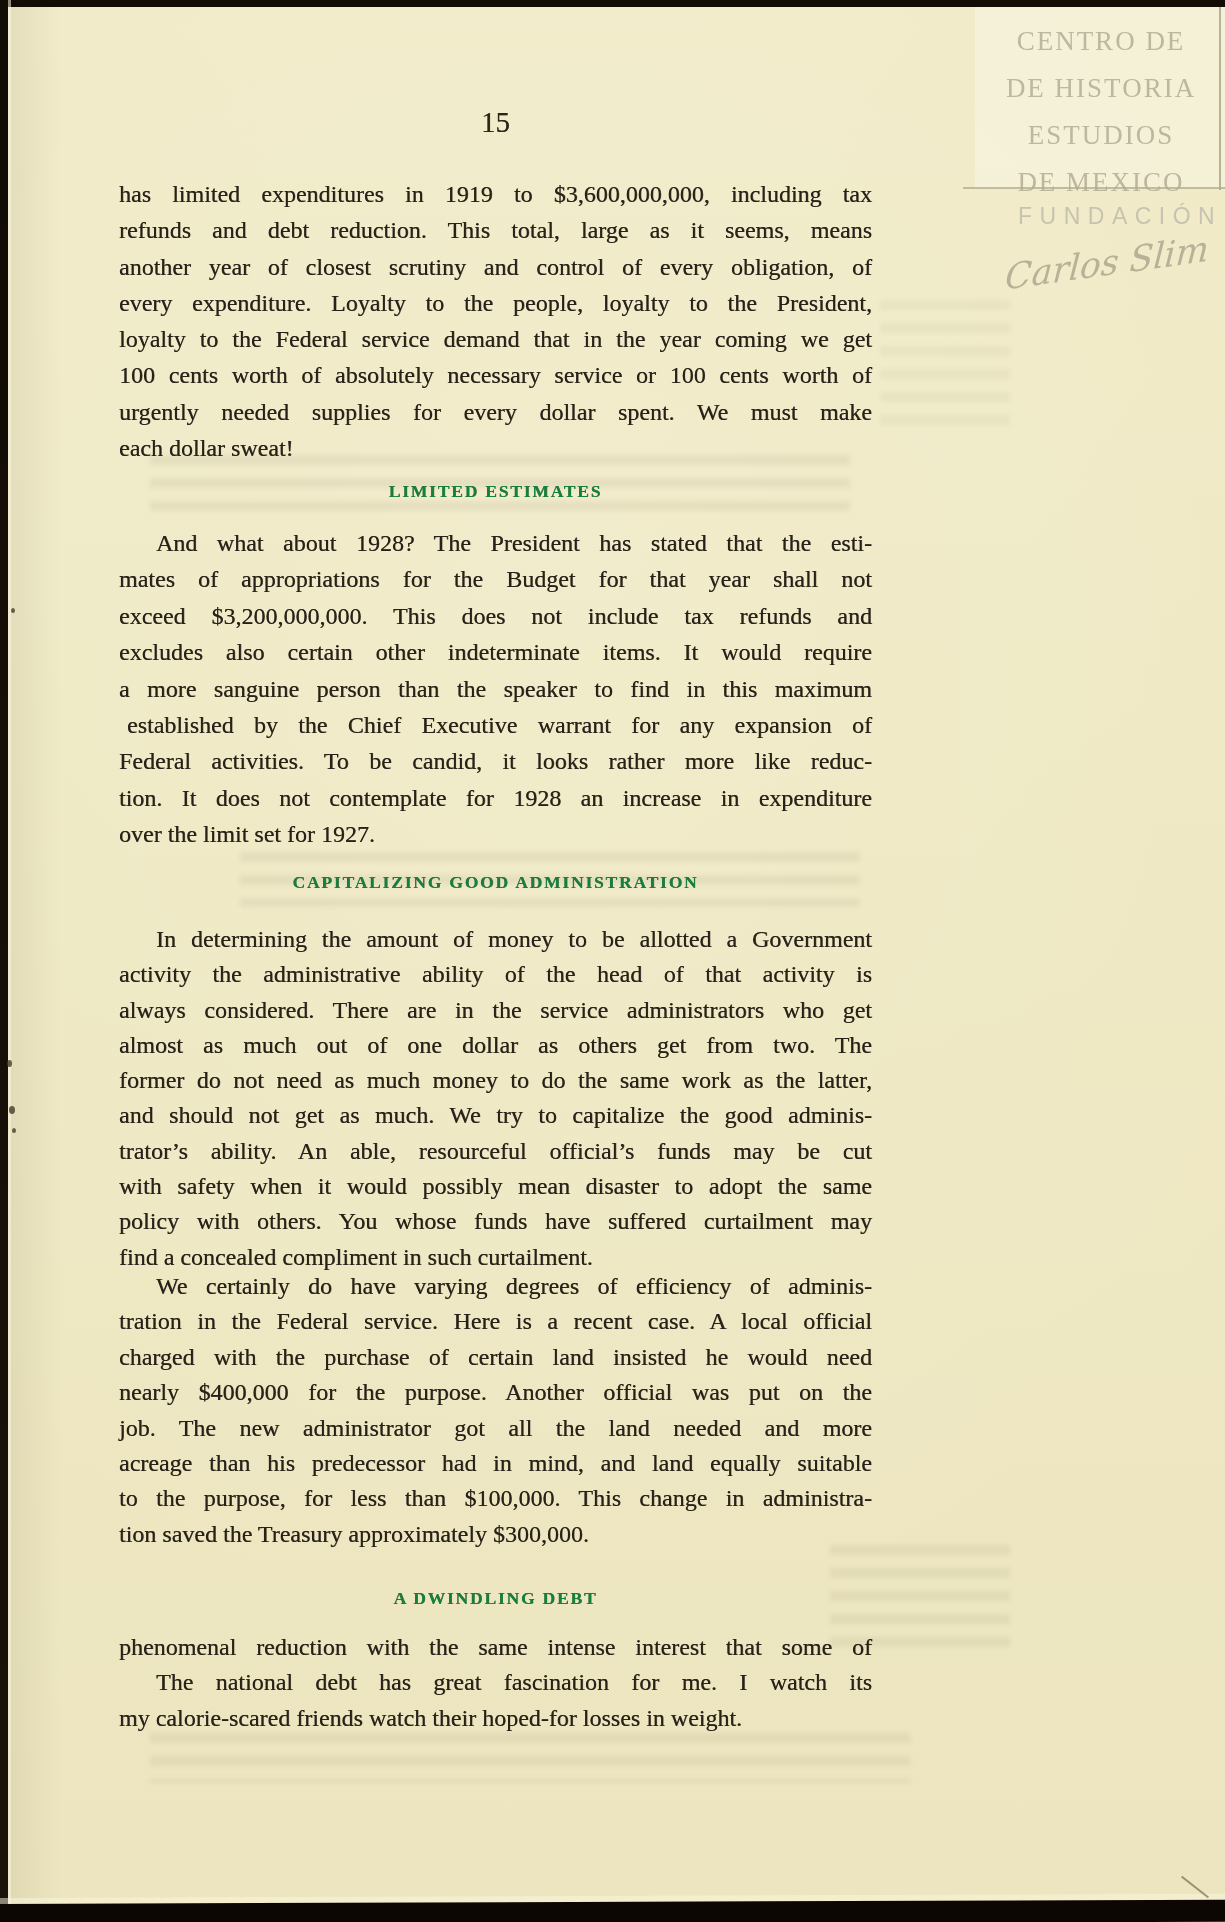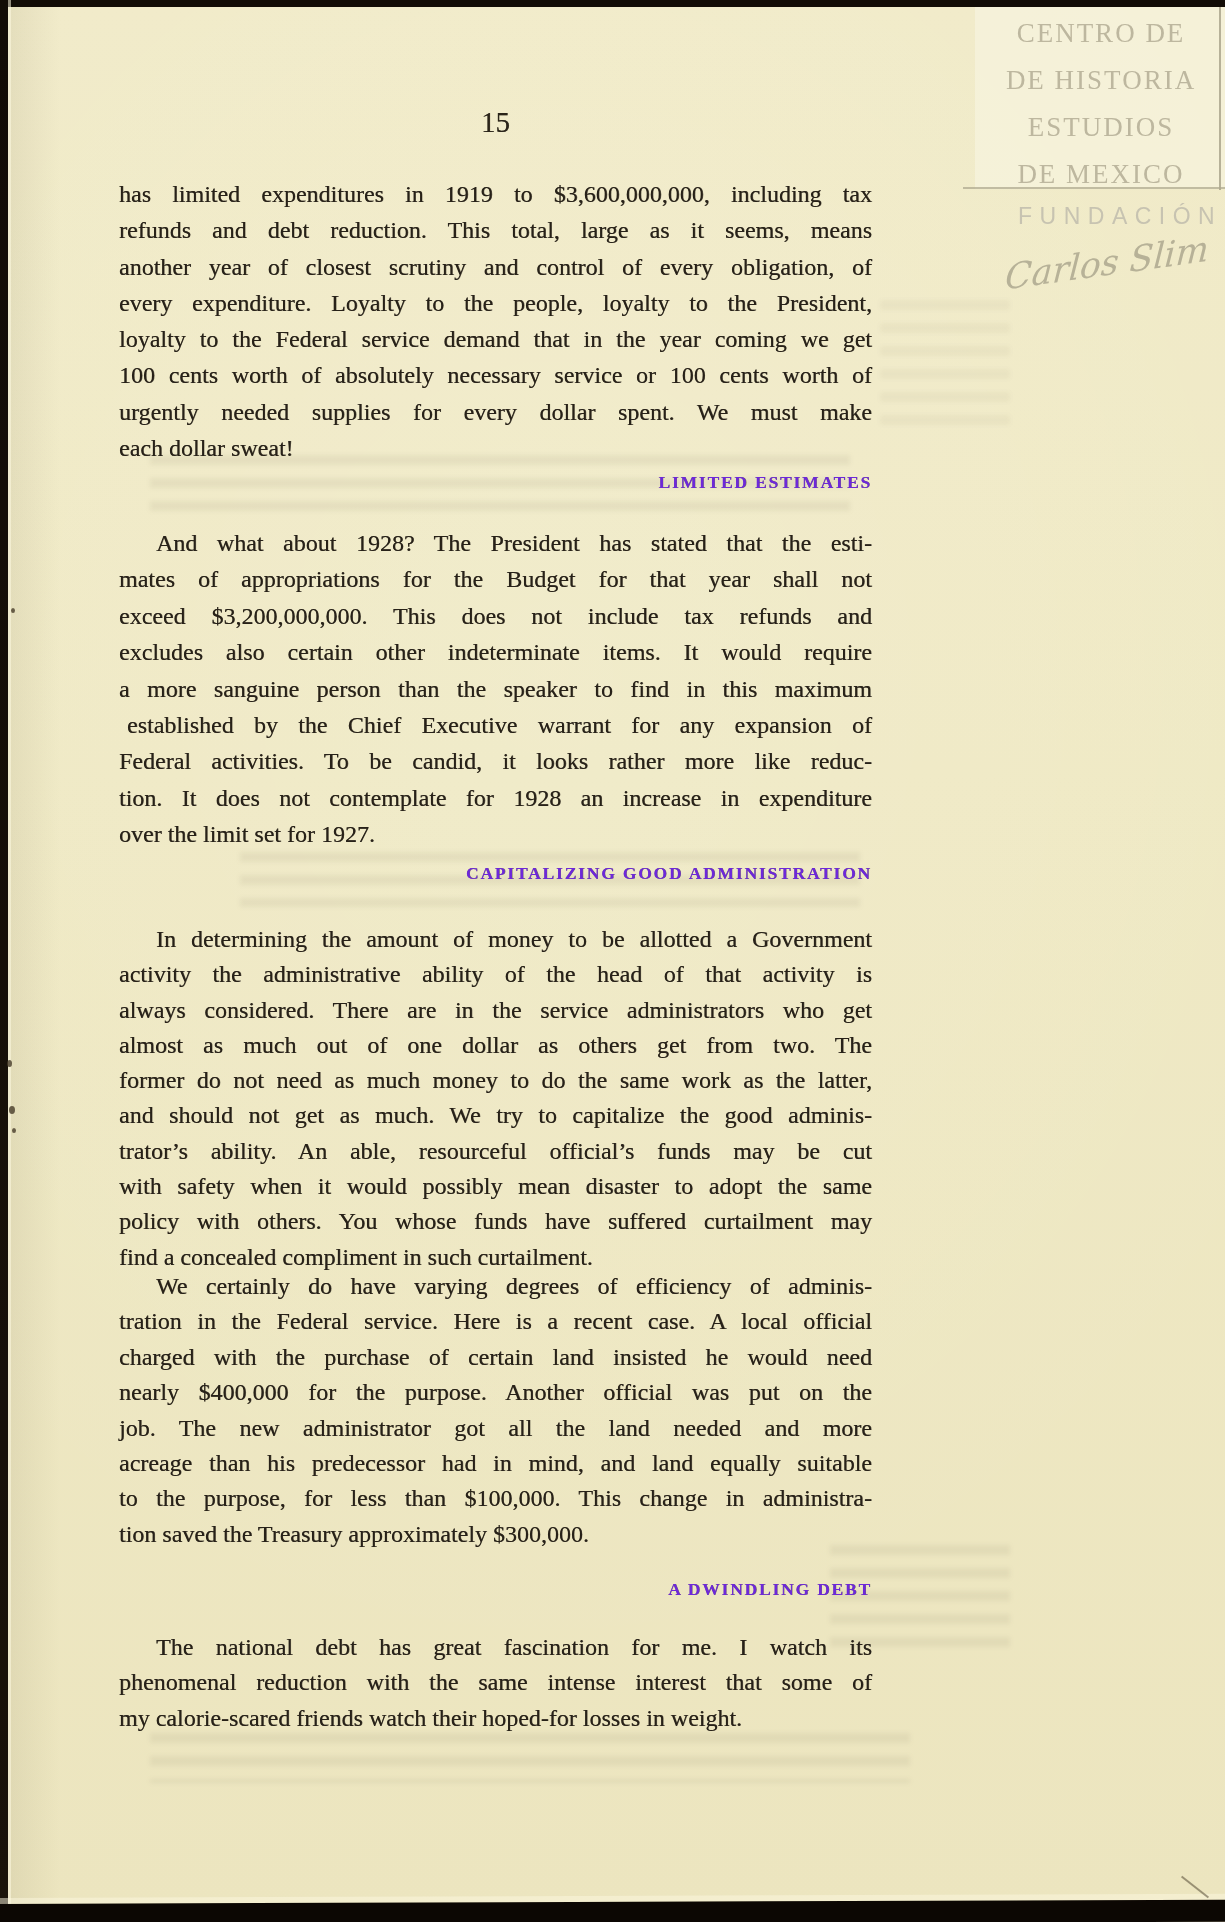--- a/index.html
+++ b/index.html
@@ -12,21 +12,21 @@
     position:absolute;inset:0;
     background:
       linear-gradient(90deg, rgba(90,80,50,.10), rgba(90,80,50,0) 60px),
       radial-gradient(120% 90% at 45% 35%, rgba(255,255,255,.10), rgba(255,255,255,0) 60%),
       linear-gradient(180deg, #f1ebc9 0%, #efe9c4 40%, #ece5bf 100%);
   }
   
   .light-patch{position:absolute;left:975px;top:0;width:250px;height:189px;background:rgba(255,255,250,.32);}
   .wm-right-line{position:absolute;left:1219px;top:0;width:2px;height:190px;background:rgba(130,124,100,.55);}
   .wm-institution{
-    position:absolute;left:978px;top:10px;width:246px;text-align:center;
+    position:absolute;left:978px;top:18px;width:246px;text-align:center;
     font-family:"Liberation Serif","DejaVu Serif",serif;
     font-size:27px;line-height:47px;letter-spacing:2px;color:#b7b199;opacity:.9;
   }
   .wm-rule{position:absolute;left:963px;top:187px;width:262px;height:2px;background:#afa98f;opacity:.75;}
   .wm-foundation{
     position:absolute;left:1018px;top:203px;white-space:nowrap;
     font-family:"Liberation Sans","DejaVu Sans",sans-serif;
     font-size:23px;letter-spacing:7.5px;color:#c7c3b1;
   }
   .wm-signature{
@@ -45,23 +45,23 @@
   .paragraph{position:absolute;left:0;width:753px;}
   .line{
     display:block;white-space:nowrap;
     text-align:justify;text-align-last:justify;
     font-size:24px;color:#272118;letter-spacing:0px;
     text-shadow:0.4px 0 rgba(39,33,24,.65);
   }
   .line.para-end{text-align-last:left;}
   .line.indent{padding-left:37px;}
   .heading{
-    position:absolute;left:0;width:753px;text-align:right;
+    position:absolute;left:0;width:753px;text-align:center;
     font-size:17.5px;font-weight:700;letter-spacing:1.8px;line-height:22px;
-    color:#6d28d9;text-shadow:0.3px 0 rgba(39,33,24,.6);
+    color:#15803d;text-shadow:0.3px 0 rgba(39,33,24,.6);margin-top:9px;
   }
   
   .edge-top{position:absolute;left:0;top:0;width:100%;height:7px;background:#120c06;}
   .edge-left{position:absolute;left:0;top:0;width:8px;height:100%;background:linear-gradient(180deg,#120c06,#1a130a);}
   .edge-left-h{position:absolute;left:8px;top:0;width:3px;height:100%;background:rgba(253,249,225,.55);}
   .edge-bottom-h{position:absolute;left:0;top:1898px;width:103%;height:6px;background:rgba(252,248,224,.5);transform:rotate(-0.2deg);transform-origin:left center;}
   .edge-bottom{position:absolute;left:0;top:1904px;width:103%;height:22px;background:#0c0703;transform:rotate(-0.2deg);transform-origin:left center;}
   .corner-mark{position:absolute;left:1178px;top:1886px;width:34px;height:2px;background:rgba(70,60,40,.5);transform:rotate(38deg);}
   .speck{position:absolute;background:#463b28;border-radius:50%;opacity:.8;}
   .s1{left:11px;top:608px;width:4px;height:5px;}
@@ -145,22 +145,22 @@
         <div class="line" style="height: 35.4px; line-height: 35.4px;">tration in the Federal service. Here is a recent case. A local official</div>
         <div class="line" style="height: 35.4px; line-height: 35.4px;">charged with the purchase of certain land insisted he would need</div>
         <div class="line" style="height: 35.4px; line-height: 35.4px;">nearly $400,000 for the purpose. Another official was put on the</div>
         <div class="line" style="height: 35.4px; line-height: 35.4px;">job. The new administrator got all the land needed and more</div>
         <div class="line" style="height: 35.4px; line-height: 35.4px;">acreage than his predecessor had in mind, and land equally suitable</div>
         <div class="line" style="height: 35.4px; line-height: 35.4px;">to the purpose, for less than $100,000. This change in administra-</div>
         <div class="line para-end" style="height: 35.4px; line-height: 35.4px;">tion saved the Treasury approximately $300,000.</div>
       </div>
       <div class="heading" style="top: 1578px;">A DWINDLING DEBT</div>
       <div class="paragraph" style="top: 1630px;">
+        <div class="line" style="height: 35.3px; line-height: 35.3px;">phenomenal reduction with the same intense interest that some of</div>
         <div class="line indent" style="height: 35.3px; line-height: 35.3px;">The national debt has great fascination for me. I watch its</div>
-        <div class="line" style="height: 35.3px; line-height: 35.3px;">phenomenal reduction with the same intense interest that some of</div>
         <div class="line para-end" style="height: 35.3px; line-height: 35.3px;">my calorie-scared friends watch their hoped-for losses in weight.</div>
       </div>
     </div>
 
   <div class="edge-top"></div>
   <div class="edge-left"></div>
   <div class="edge-left-h"></div>
   <div class="edge-bottom-h"></div>
   <div class="edge-bottom"></div>
   <div class="corner-mark"></div>

